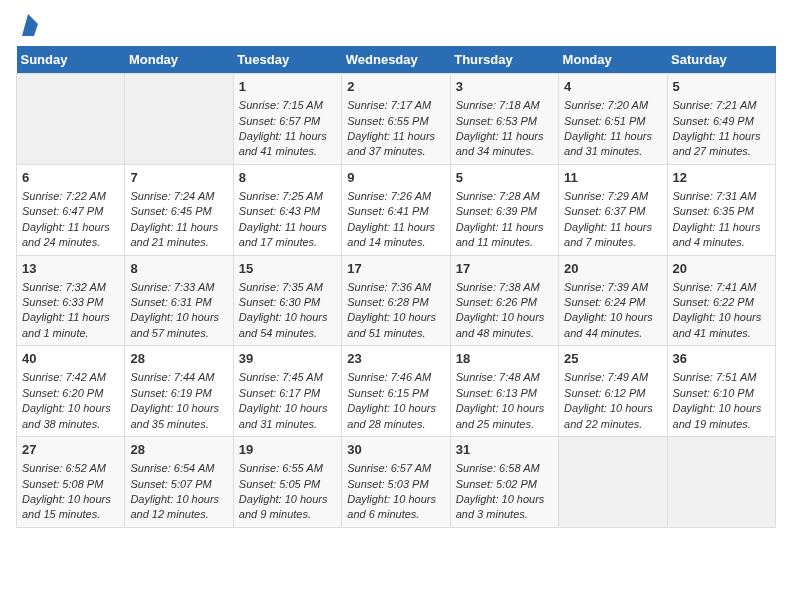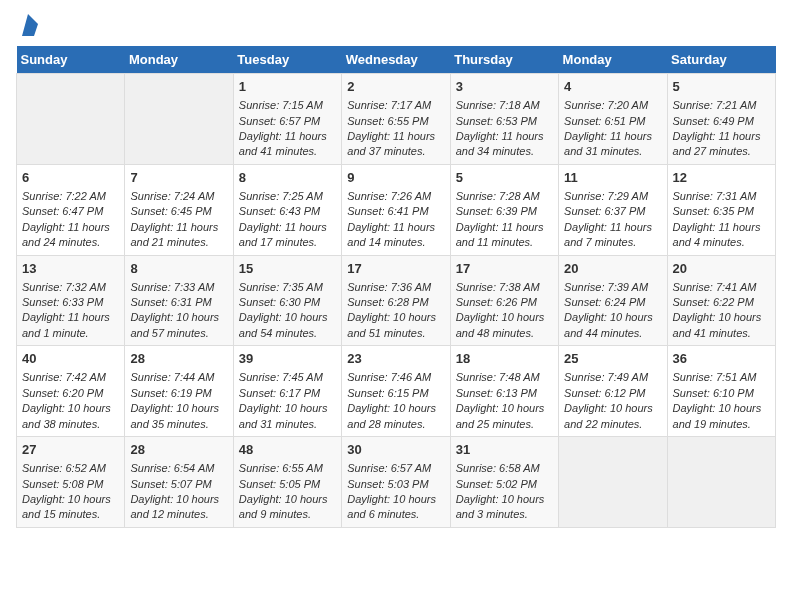--- a/index.html
+++ b/index.html
@@ -236,21 +236,21 @@
       <tr>
         <td>
           <span class="day-num">27</span>
           <div class="cell-content">Sunrise: 6:52 AM<br>Sunset: 5:08 PM<br>Daylight: 10 hours and 15 minutes.</div>
         </td>
         <td>
           <span class="day-num">28</span>
           <div class="cell-content">Sunrise: 6:54 AM<br>Sunset: 5:07 PM<br>Daylight: 10 hours and 12 minutes.</div>
         </td>
         <td>
-          <span class="day-num">48</span>
+          <span class="day-num">19</span>
           <div class="cell-content">Sunrise: 6:55 AM<br>Sunset: 5:05 PM<br>Daylight: 10 hours and 9 minutes.</div>
         </td>
         <td>
           <span class="day-num">30</span>
           <div class="cell-content">Sunrise: 6:57 AM<br>Sunset: 5:03 PM<br>Daylight: 10 hours and 6 minutes.</div>
         </td>
         <td>
           <span class="day-num">31</span>
           <div class="cell-content">Sunrise: 6:58 AM<br>Sunset: 5:02 PM<br>Daylight: 10 hours and 3 minutes.</div>
         </td>

